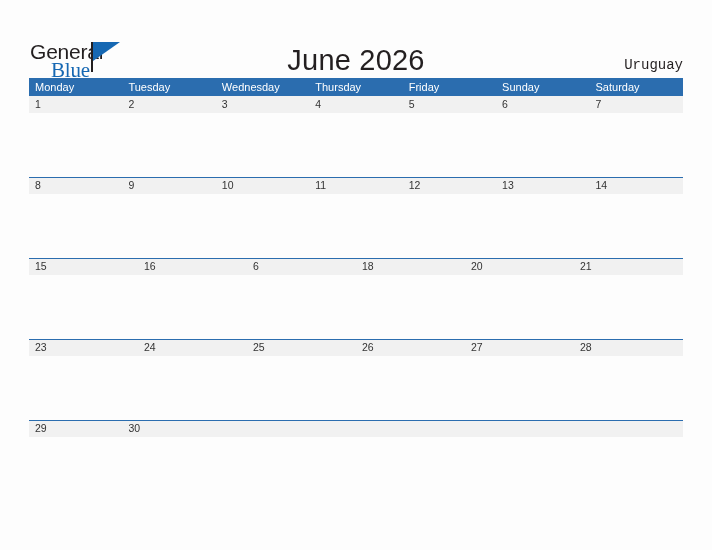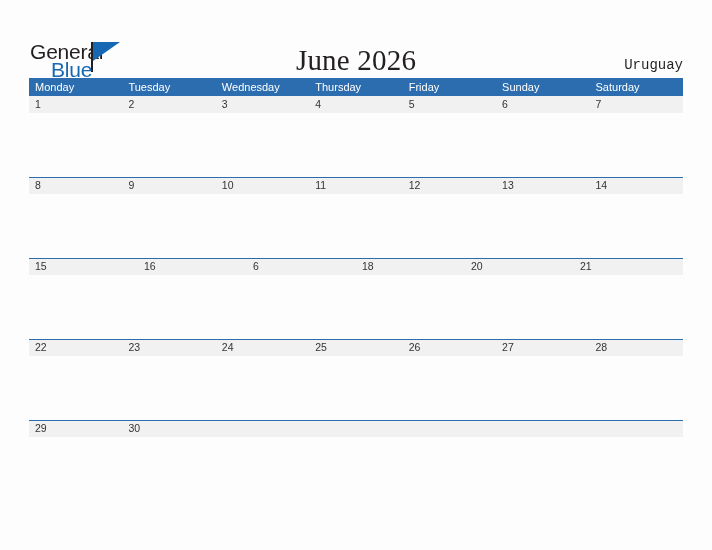--- a/index.html
+++ b/index.html
@@ -48,21 +48,21 @@
     font-family: "Liberation Sans", sans-serif;
   }
   .logo-blue {
     position: absolute;
     left: 21px;
     top: 18px;
     font-size: 21px;
     letter-spacing: -0.2px;
     color: #1668b3;
     line-height: 22px;
-    font-family: Liberation Sans, sans-serif;
+    font-family: Liberation Serif, serif;
   }
   .logo-flag {
     position: absolute;
     left: 63px;
     top: 1px;
     width: 0;
     height: 0;
     border-left: 27px solid #1668b3;
     border-bottom: 19px solid transparent;
   }
@@ -76,21 +76,21 @@
   }
 
   .month-title {
     position: absolute;
     left: 0;
     top: 32px;
     width: 712px;
     text-align: center;
     font-size: 29px;
     color: #231f20;
-    font-family: Liberation Serif, serif;
+    font-family: Liberation Sans, sans-serif;
     font-weight: normal;
     letter-spacing: 0.2px;
   }
 
   .country {
     position: absolute;
     right: 29px;
     top: 45px;
     font-size: 14px;
     color: #231f20;
@@ -286,23 +286,20 @@
             </div>
             <div class="day-cell">
               <div class="day-num">21</div>
             </div>
           </div>
         </div>
         <div class="week-row">
           <div class="week-band"></div>
           <div class="day-cells">
             <div class="day-cell">
-              <div class="day-num">22</div>
-            </div>
-            <div class="day-cell">
               <div class="day-num">23</div>
             </div>
             <div class="day-cell">
               <div class="day-num">24</div>
             </div>
             <div class="day-cell">
               <div class="day-num">25</div>
             </div>
             <div class="day-cell">
               <div class="day-num">26</div>

